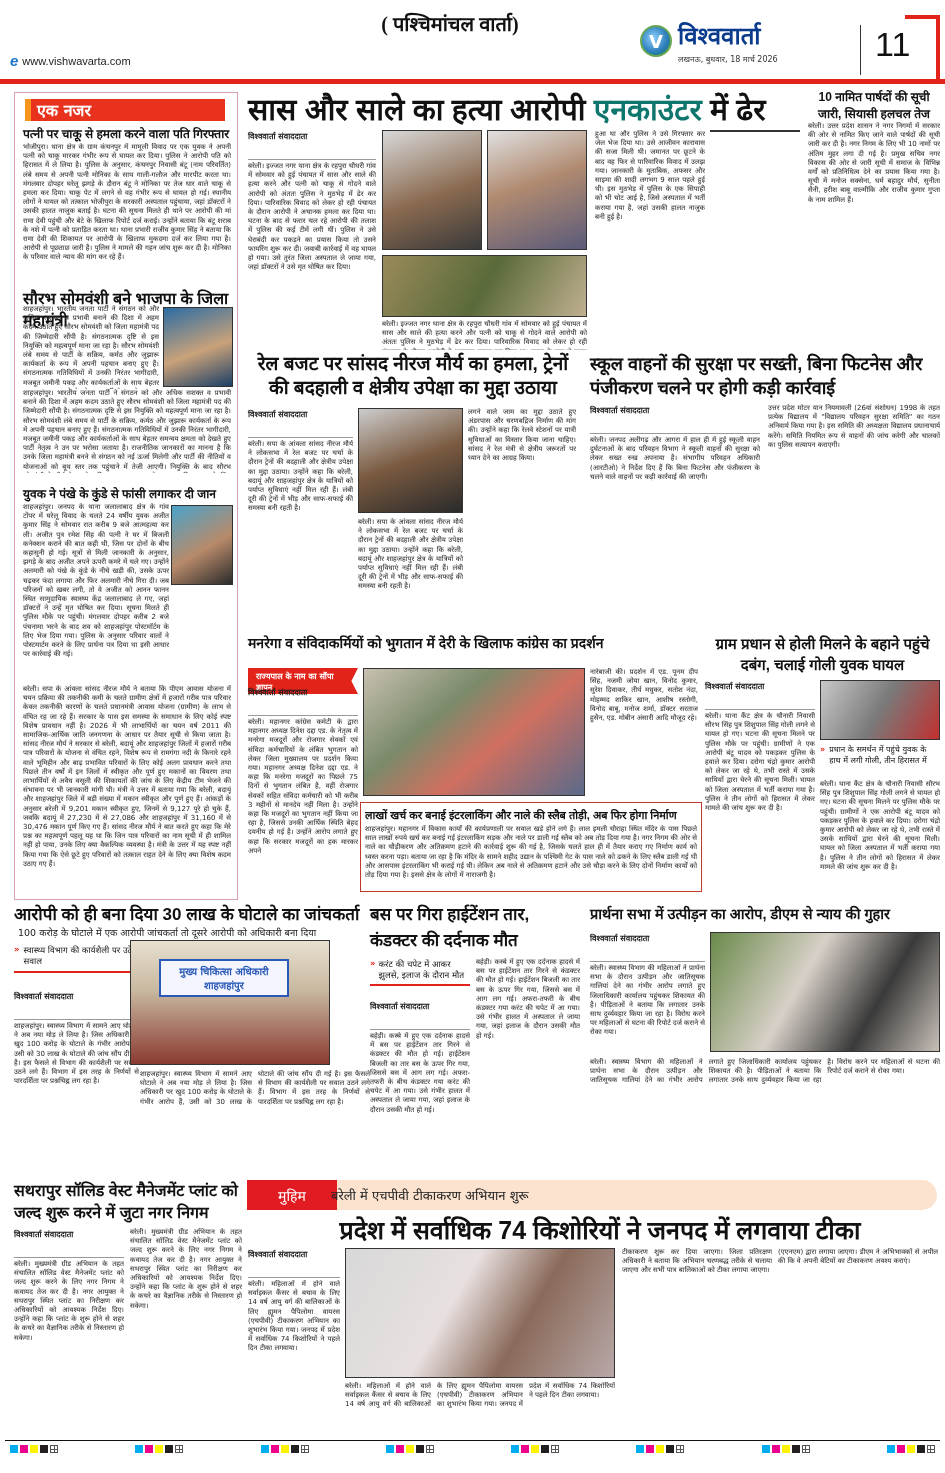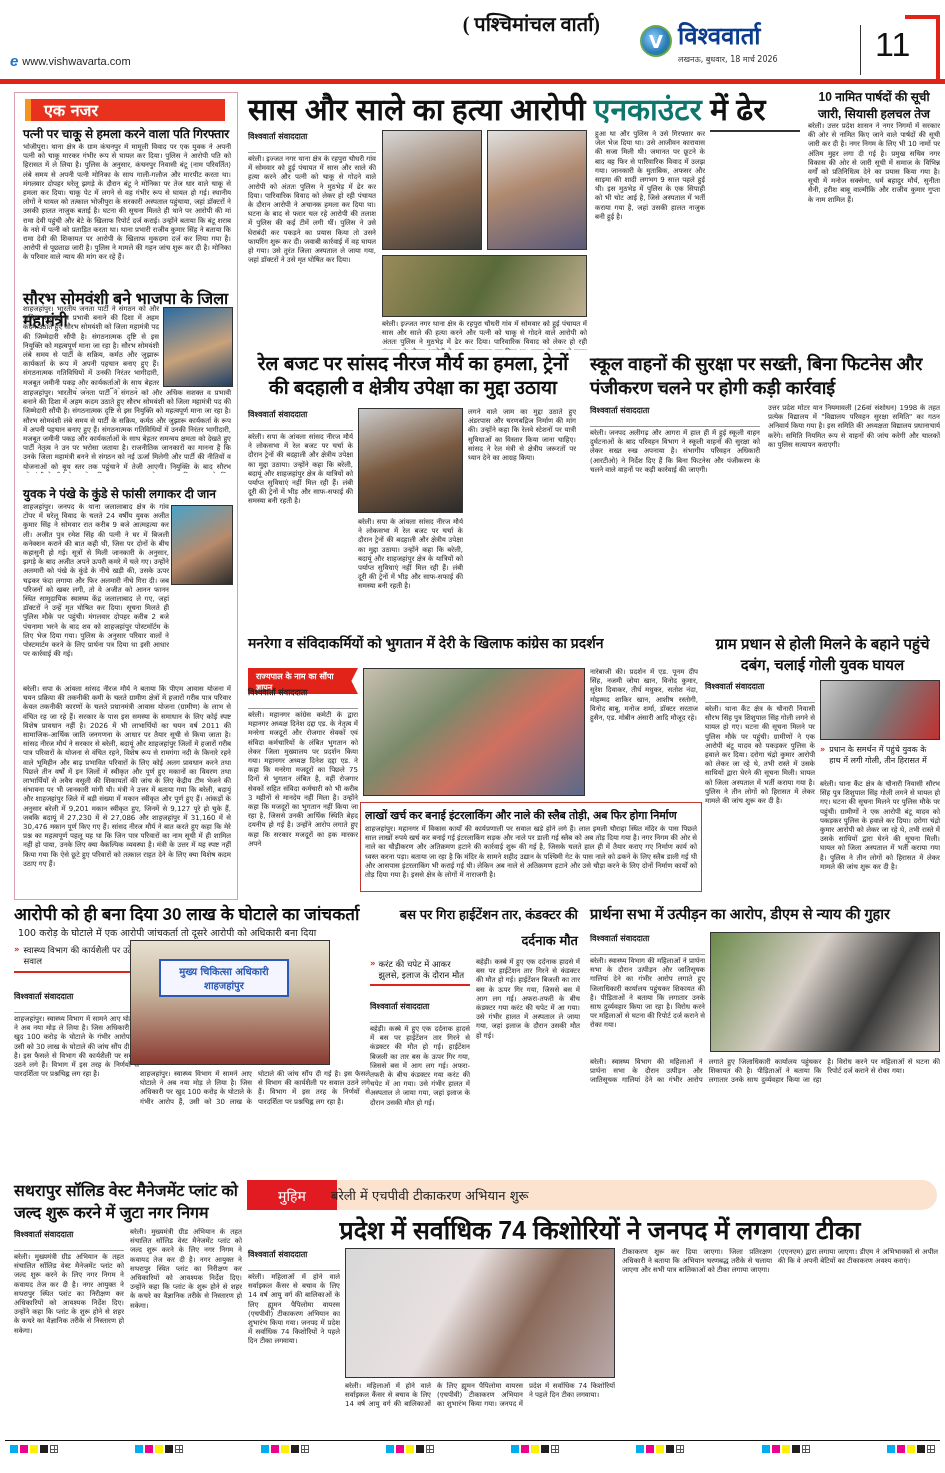--- a/index.html
+++ b/index.html
@@ -1,36 +1,36 @@
 <!DOCTYPE html>
 <html><head>
 <meta charset="utf-8">
 <style>
 *{box-sizing:border-box;margin:0;padding:0}
 body{width:945px;height:1473px;background:#fff;font-family:"DejaVu Sans","Liberation Sans",sans-serif;color:#111;position:relative;overflow:hidden}
 .abs{position:absolute}
 .hdr-top{position:absolute;left:0;top:0;width:945px;height:82px}
 .site{position:absolute;left:10px;top:52px;font-size:11px;color:#222;font-family:"Liberation Sans",sans-serif;display:flex;align-items:center;gap:4px}
 .site .e{color:#1a74c8;font-size:15px;font-style:italic;font-weight:bold}
-.edition{position:absolute;left:300px;top:10px;width:300px;text-align:right;font-family:"Liberation Serif",serif}
+.edition{position:absolute;left:300px;top:10px;width:300px;text-align:center;font-family:"Liberation Serif",serif}
 .edition .l1{font-size:20px;font-weight:bold}
 .edition .l2{font-size:18px;margin-top:4px}
 .brand{position:absolute;left:640px;top:18px;display:flex;align-items:center;gap:6px}
 .logo{width:32px;height:32px;border-radius:50%;background:radial-gradient(circle at 40% 40%,#8fd0ff,#2a7bb8 60%,#2b8c3a);display:flex;align-items:center;justify-content:center;color:#fff;font-weight:bold;font-size:18px;border:2px solid #6aa84f}
 .brand .name{font-size:24px;font-weight:bold;color:#0b3b8c;font-family:"Liberation Serif",serif}
 .brand .date{font-size:8px;color:#333;margin-top:2px}
 .pagenum{position:absolute;left:860px;top:25px;width:80px;height:50px;border-left:1px solid #333;font-size:34px;font-family:"Liberation Sans",sans-serif;padding-left:14px}
 .redframe{position:absolute;left:905px;top:15px;width:35px;height:65px;border-top:4px solid #e2231a;border-right:4px solid #e2231a}
 .redline{position:absolute;left:0;top:79px;width:945px;height:5px;background:#e2231a}
 .col-left{position:absolute;left:14px;top:92px;width:224px;height:808px;border:1px solid #d8a0b0}
-.eknazar{position:absolute;left:10px;top:6px;width:200px;height:22px;background:#e8321e;color:#fff;font-weight:bold;font-size:16px;padding-left:13px;border-left:6px solid #f7941d}
+.eknazar{position:absolute;left:10px;top:6px;width:200px;height:22px;background:#e8321e;color:#fff;font-weight:bold;font-size:16px;padding-left:6px;border-left:6px solid #f7941d}
 .hl{font-weight:bold;font-family:"Liberation Sans",sans-serif;color:#111}
 .txt{font-size:7px;line-height:9.2px;color:#222;text-align:justify;font-family:"DejaVu Sans",sans-serif}
 .photo{position:absolute;background:linear-gradient(135deg,#6b6b6b,#b9a48c 50%,#4a5a6a);border:1px solid #333}
-.byline{font-size:8px;font-weight:bold;color:#222;border-bottom:1px solid #999;padding-bottom:11px;margin-bottom:2px}
+.byline{font-size:8px;font-weight:bold;color:#222;border-bottom:1px solid #999;padding-bottom:18px;margin-bottom:2px}
 .main-hl{position:absolute;font-weight:bold;font-family:"Liberation Sans",sans-serif;white-space:nowrap}
 .red{color:#0f766e}
 .tagbar{position:absolute;background:#e2231a;color:#fff;font-size:10px;padding:2px 8px;font-weight:bold}
 .bullet{color:#e2231a;font-weight:bold}
 .boxed{position:absolute;border:1px solid #c0392b}
 .muhim-bar{position:absolute;left:247px;top:1180px;width:690px;height:30px;background:#fbe3d0;border-radius:0 15px 15px 0}
 .muhim-tag{position:absolute;left:0;top:0;width:90px;height:30px;background:#e21b23;color:#fff;font-size:14px;display:flex;align-items:center;justify-content:center}
 .muhim-text{position:absolute;left:84px;top:6px;font-size:13px;color:#222}
 .regmarks{position:absolute;left:10px;top:1445px;width:925px;display:flex;justify-content:space-between}
 .reg{display:flex;gap:2px}
@@ -142,21 +142,21 @@
 </div>
 <div class="abs" style="left:14px;top:990px;width:125px">
   <div class="byline">विश्ववार्ता संवाददाता</div>
   <div class="txt" style="height:130px;overflow:hidden">शाहजहांपुर। स्वास्थ्य विभाग में सामने आए घोटाले ने अब नया मोड़ ले लिया है। जिस अधिकारी पर खुद 100 करोड़ के घोटाले के गंभीर आरोप हैं, उसी को 30 लाख के घोटाले की जांच सौंप दी गई है। इस फैसले से विभाग की कार्यशैली पर सवाल उठने लगे हैं। विभाग में इस तरह के निर्णयों से पारदर्शिता पर प्रश्नचिह्न लग रहा है।</div>
 </div>
 <div class="photo" style="left:130px;top:940px;width:200px;height:125px;background:linear-gradient(180deg,#e8e0d0,#c8b8a0 40%,#8a3a30)">
   <div style="position:absolute;left:28px;top:18px;width:130px;background:#f5f5ff;border:2px solid #2a5ab8;color:#2a5ab8;font-size:10px;font-weight:bold;text-align:center;padding:3px">मुख्य चिकित्सा अधिकारी शाहजहांपुर</div>
 </div>
 <div class="abs txt" style="left:140px;top:1070px;width:230px;height:82px;overflow:hidden;column-count:2;column-gap:6px">शाहजहांपुर। स्वास्थ्य विभाग में सामने आए घोटाले ने अब नया मोड़ ले लिया है। जिस अधिकारी पर खुद 100 करोड़ के घोटाले के गंभीर आरोप हैं, उसी को 30 लाख के घोटाले की जांच सौंप दी गई है। इस फैसले से विभाग की कार्यशैली पर सवाल उठने लगे हैं। विभाग में इस तरह के निर्णयों से पारदर्शिता पर प्रश्नचिह्न लग रहा है।</div>
 
-<div class="abs hl" style="left:370px;top:902px;width:208px;font-size:13px;text-align:right;line-height:26px">बस पर गिरा हाईटेंशन तार, कंडक्टर की दर्दनाक मौत</div>
+<div class="abs hl" style="left:370px;top:902px;width:208px;font-size:17px;text-align:left;line-height:26px">बस पर गिरा हाईटेंशन तार, कंडक्टर की दर्दनाक मौत</div>
 <div class="abs" style="left:370px;top:958px;width:100px;font-size:8.5px;display:flex;gap:3px;border-bottom:2px solid #e2231a;padding-bottom:4px">
   <span class="bullet">»</span>
   <span>करंट की चपेट में आकर झुलसे, इलाज के दौरान मौत</span>
 </div>
 <div class="abs" style="left:370px;top:1000px;width:100px">
   <div class="byline">विश्ववार्ता संवाददाता</div>
   <div class="txt" style="height:140px;overflow:hidden">बहेड़ी। कस्बे में हुए एक दर्दनाक हादसे में बस पर हाईटेंशन तार गिरने से कंडक्टर की मौत हो गई। हाईटेंशन बिजली का तार बस के ऊपर गिर गया, जिससे बस में आग लग गई। अफरा-तफरी के बीच कंडक्टर गया करंट की चपेट में आ गया। उसे गंभीर हालत में अस्पताल ले जाया गया, जहां इलाज के दौरान उसकी मौत हो गई।</div>
 </div>
 <div class="abs txt" style="left:476px;top:958px;width:104px;height:195px;overflow:hidden">बहेड़ी। कस्बे में हुए एक दर्दनाक हादसे में बस पर हाईटेंशन तार गिरने से कंडक्टर की मौत हो गई। हाईटेंशन बिजली का तार बस के ऊपर गिर गया, जिससे बस में आग लग गई। अफरा-तफरी के बीच कंडक्टर गया करंट की चपेट में आ गया। उसे गंभीर हालत में अस्पताल ले जाया गया, जहां इलाज के दौरान उसकी मौत हो गई।</div>
 

